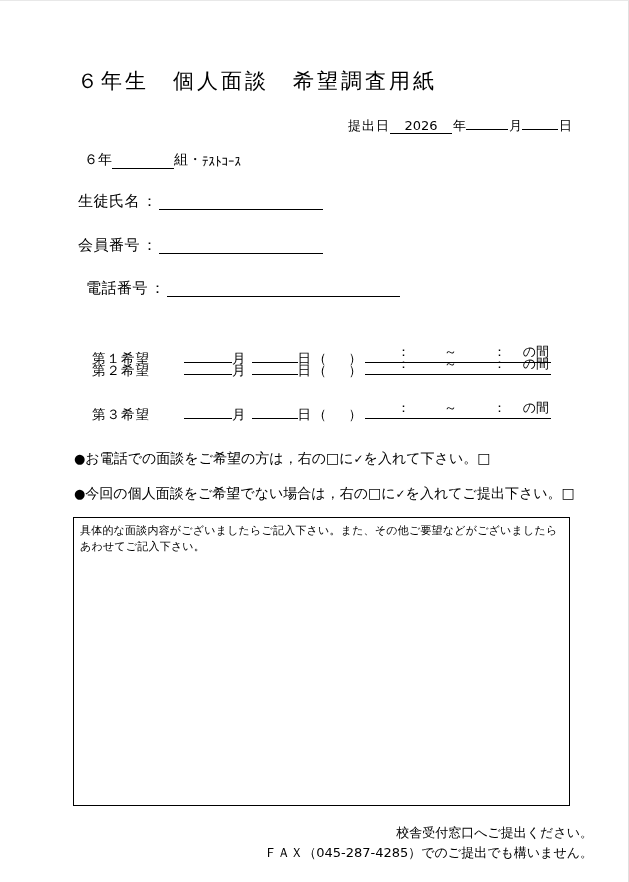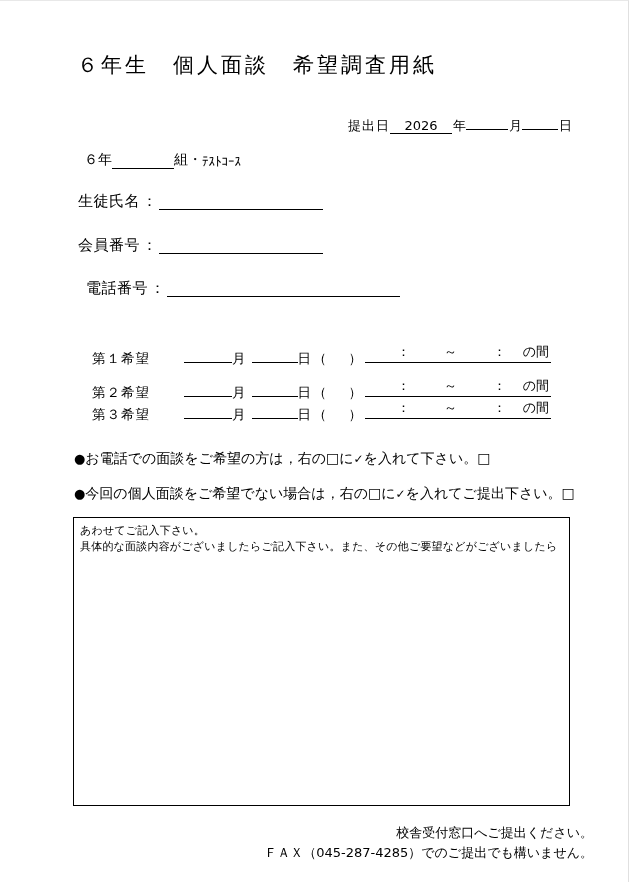--- a/index.html
+++ b/index.html
@@ -22,21 +22,21 @@
     height: 882px;
     background: #ffffff;
     box-sizing: border-box;
     border-top: 1px solid #e8e8e8;
     border-right: 1px solid #e0e0e0;
   }
 
   
   .doc-title {
     position: absolute;
-    left: 0; top: 50px;
+    left: 0; top: 66px;
     width: 514px;
     text-align: center;
     font-size: 21px;
     letter-spacing: 3px;
     white-space: pre;
   }
 
   
   .submit-date {
     position: absolute;
@@ -116,21 +116,21 @@
   
   .pref-row {
     position: absolute;
     left: 92px;
     font-size: 13.5px;
     white-space: nowrap;
     display: flex;
     align-items: baseline;
   }
   #pref-1 { top: 344px; }
-  #pref-2 { top: 378px; }
+  #pref-2 { top: 356px; }
   #pref-3 { top: 400px; }
   .pref-label {
     display: inline-block;
     width: 92px;
     letter-spacing: 1px;
   }
   .blank-md {
     display: inline-block;
     width: 48px;
     border-bottom: 1px solid #000;
@@ -295,22 +295,22 @@
   <div class="bullet-line" id="bullet-phone">
     <span class="bullet-dot">●</span><span>お電話での面談をご希望の方は，右の□に</span><span class="check-mark">✓</span><span>を入れて下さい。</span><span class="empty-box">□</span>
   </div>
 
   <div class="bullet-line" id="bullet-decline">
     <span class="bullet-dot">●</span><span>今回の個人面談をご希望でない場合は，右の□に</span><span class="check-mark">✓</span><span>を入れてご提出下さい。</span><span class="empty-box">□</span>
   </div>
 
   <div class="textbox">
     <div class="textbox-note">
+      <div>具体的な面談内容がございましたらご記入下さい。また、その他ご要望などがございましたら</div>
       <div>あわせてご記入下さい。</div>
-      <div>具体的な面談内容がございましたらご記入下さい。また、その他ご要望などがございましたら</div>
     </div>
   </div>
 
   <div class="footer">
     <div class="footer-line">校舎受付窓口へご提出ください。</div>
     <div class="footer-line">ＦＡＸ（045-287-4285）でのご提出でも構いません。</div>
   </div>
 
 </div>
 

